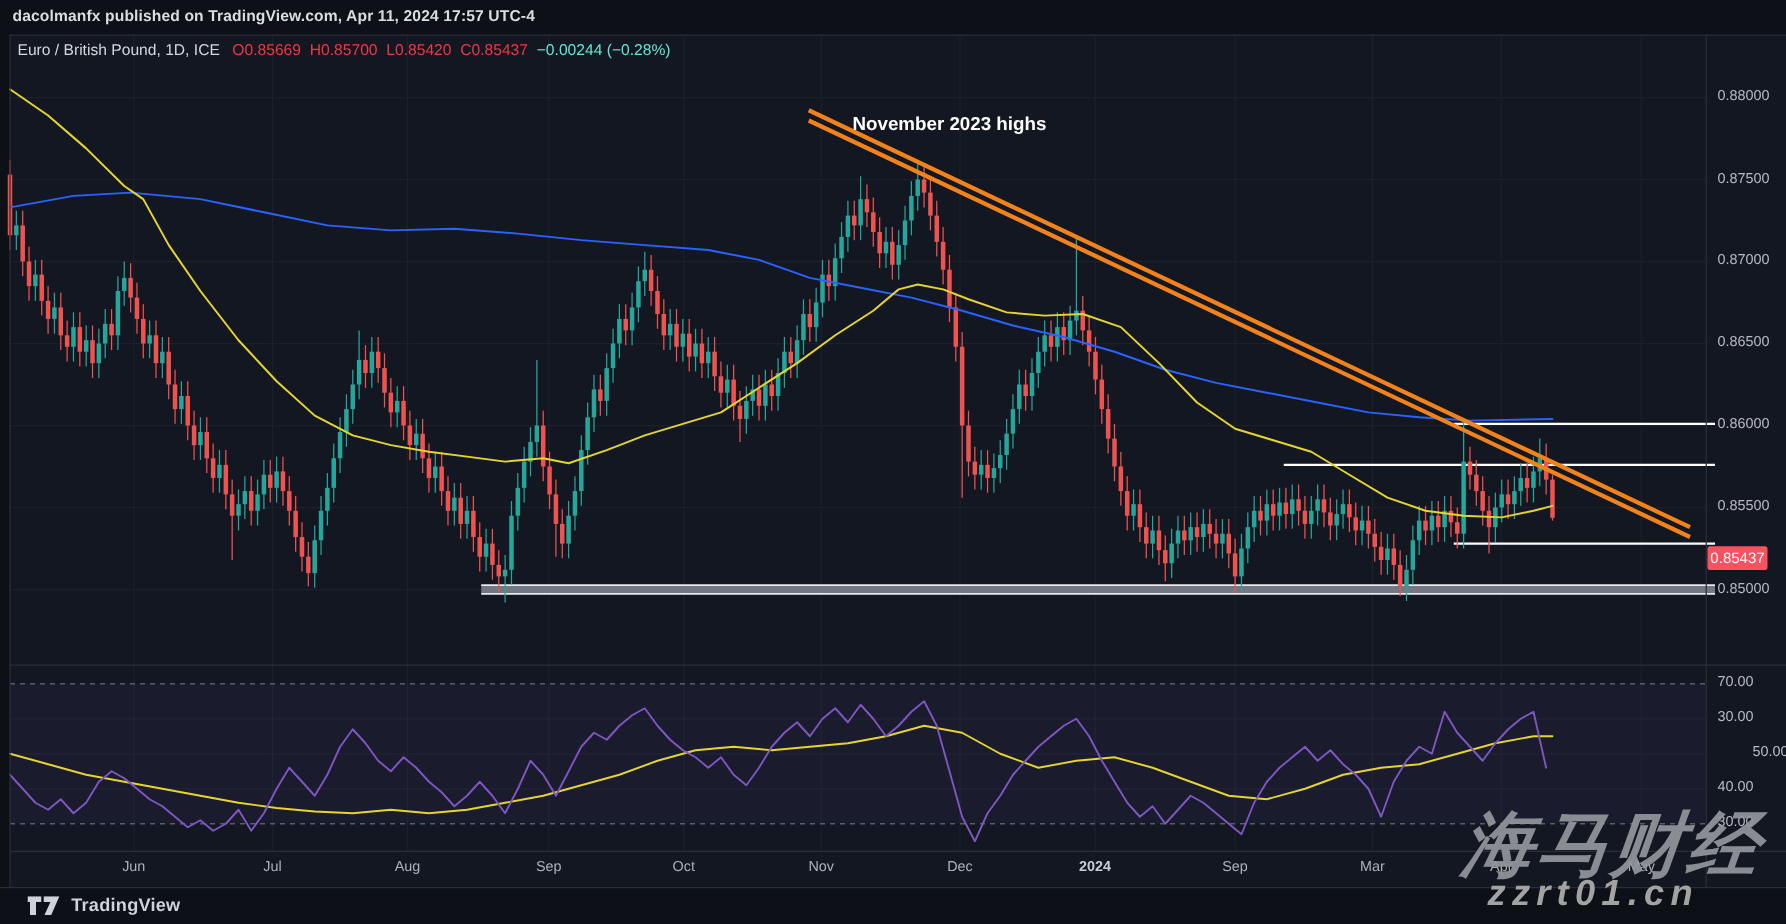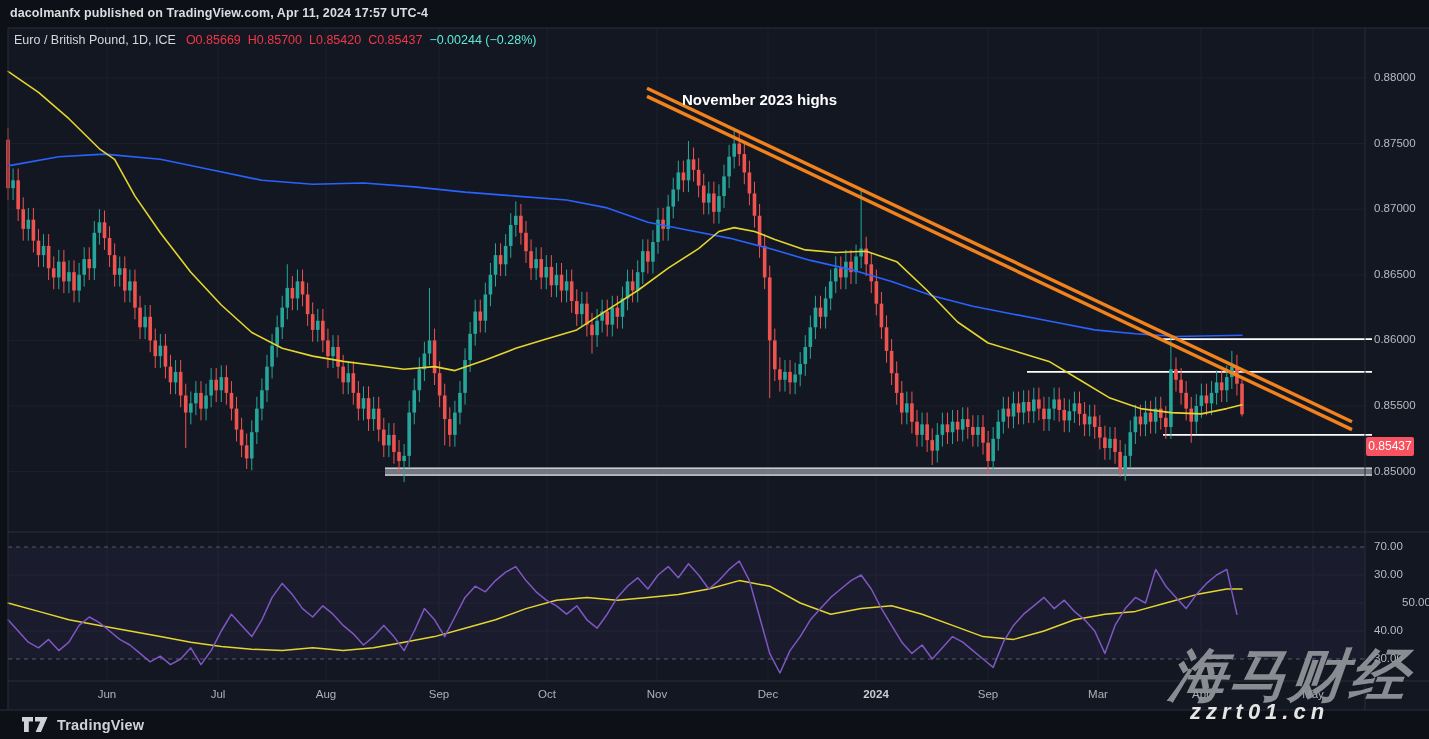--- a/index.html
+++ b/index.html
@@ -18,22 +18,22 @@
   .axis-label{position:absolute;left:1374px;font-size:11.5px;color:#b8bac1;z-index:8;}
   .time-label{position:absolute;top:688px;width:44px;text-align:center;font-size:11.5px;color:#aeb1b8;z-index:8;}
   .time-label.em{font-weight:700;color:#c9ccd3;}
   .price-tag{position:absolute;left:1366px;width:48px;height:19px;z-index:12;border-radius:2px;
              display:flex;align-items:center;justify-content:center;font-size:12px;color:#fff;margin-top:32px;}
   .footer{position:absolute;left:0;top:710px;width:1205px;height:29px;z-index:10;display:flex;align-items:center;}
   .footer .brand{color:#cfd2d9;font-size:14.5px;font-weight:600;margin-left:8px;letter-spacing:.2px;}
   .tvlogo{margin-left:22px;display:flex;align-items:center;}
   .wm-cjk{position:absolute;left:1170px;top:638px;font-size:57px;font-weight:900;font-style:italic;
           color:#94969c;letter-spacing:3px;opacity:.92;transform:skewX(-6deg);z-index:30;white-space:nowrap;pointer-events:none;}
-  .wm-url{position:absolute;left:1190px;top:699px;font-size:22px;font-weight:800;font-style:italic;
-          color:#e5e5e5;letter-spacing:5px;z-index:30;white-space:nowrap;pointer-events:none;}
+  .wm-url{position:absolute;left:1190px;top:699px;font-size:29px;font-weight:800;font-style:italic;
+          color:#a3a3a3;letter-spacing:5px;z-index:30;white-space:nowrap;pointer-events:none;}
 </style>
 </head>
 <body>
 
 <div class="screen">
   <div class="pane-bg"></div>
   <div class="axis-bg"></div>
 
   <svg id="chart-svg" width="1429" height="739">
       <line x1="107" y1="28" x2="107" y2="681" stroke="#1c202b" stroke-width="1"></line>

